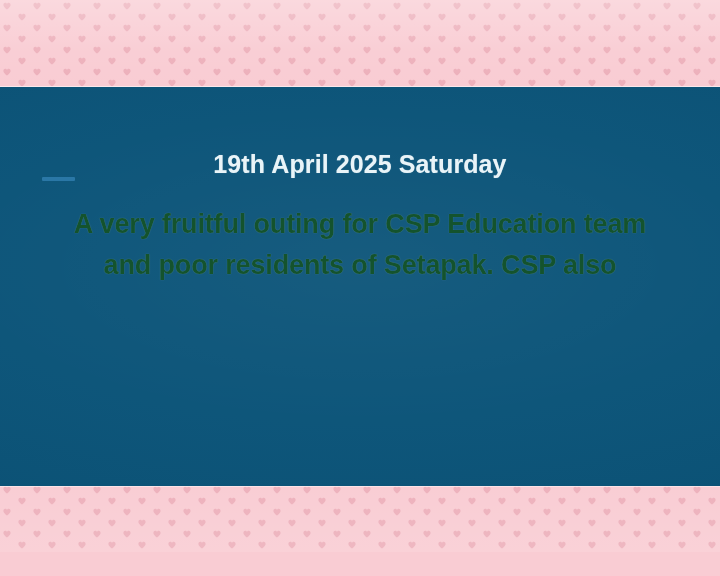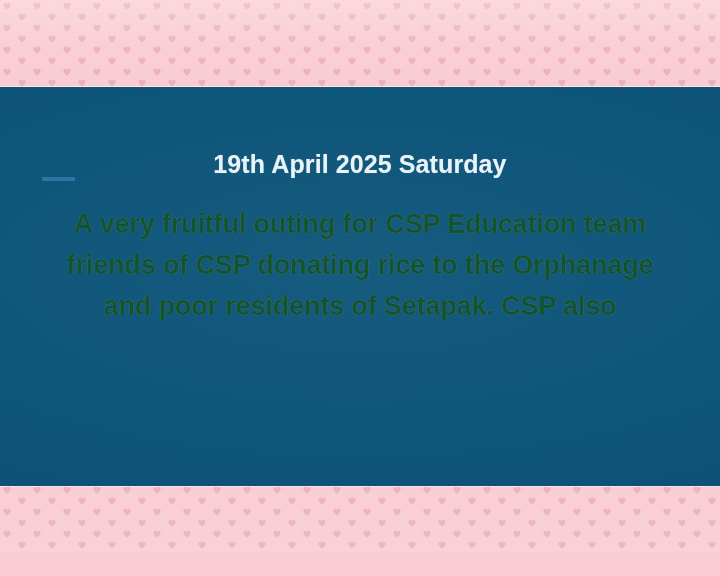--- a/index.html
+++ b/index.html
@@ -129,17 +129,16 @@
   <div class="pink-shade"></div>
 
   <div class="panel"></div>
 
   <div class="accent-dash"></div>
 
   <div class="headline">19th April 2025 Saturday</div>
 
   <div class="body-copy">
     <span class="ln">A very fruitful outing for CSP Education team</span>
-    <span class="ln">friends of CSP donating rice to the Orphanage</span>
     <span class="ln">and poor residents of Setapak. CSP also</span>
   </div>
 
 </div>
 
 </body></html>

